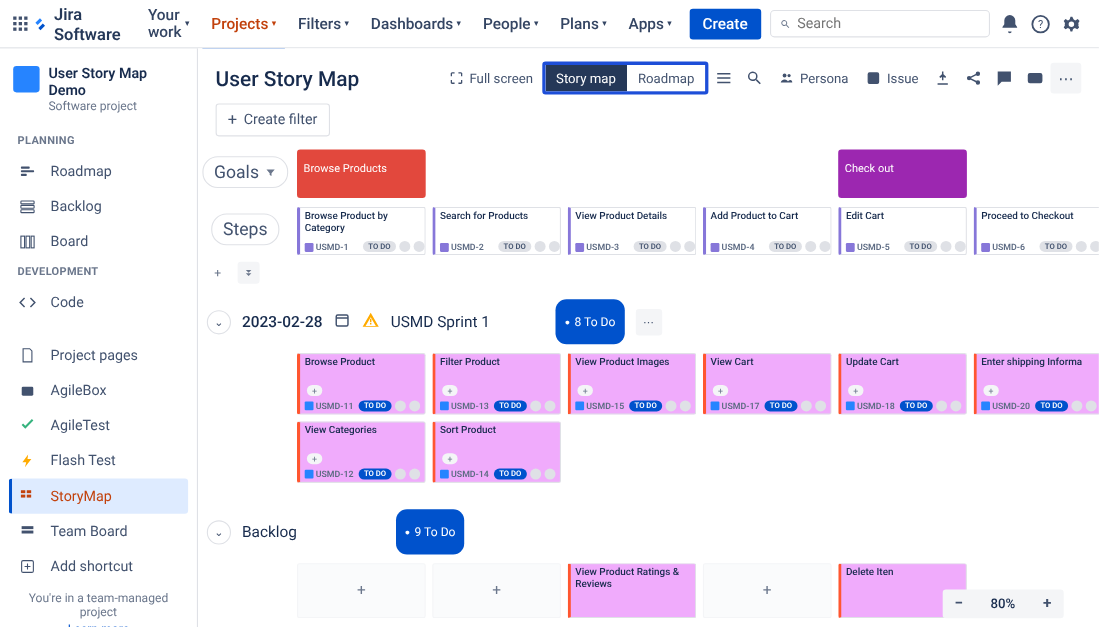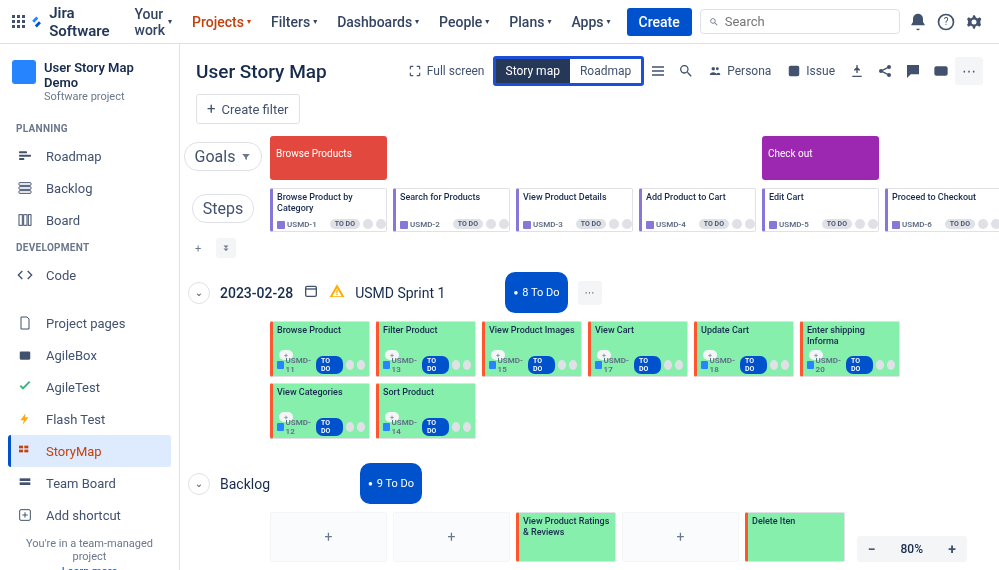--- a/index.html
+++ b/index.html
@@ -62,21 +62,21 @@
 .goal-spacer { width: 117px; flex-shrink: 0; }
 
 .step-card { width: 117px; height: 44px; background: #fff; border: 1px solid #dfe1e6; border-left: 3px solid #8777d9; border-radius: 2px; font-size: 9px; padding: 3px 4px; position: relative; flex-shrink: 0; }
 .step-title { font-size: 9px; font-weight: 500; color: #172b4d; line-height: 11px; }
 .step-foot { position: absolute; bottom: 2px; left: 4px; right: 0; display: flex; align-items: flex-end; gap: 2px; font-size: 8px; }
 .step-key { color: #5e6c84; font-weight: 600; font-size: 8px; }
 .step-icon { width: 8px; height: 8px; background: #8777d9; border-radius: 1px; }
 .status-pill { background: #dfe1e6; color: #42526e; font-size: 7px; padding: 1px 5px; border-radius: 7px; margin-left: auto; font-weight: 600; }
 .mini-av { width: 10px; height: 10px; border-radius: 50%; background: #dfe1e6; margin-left: 1px; }
 
-.story-card { width: 100px; height: 56px; background: #86efac; border: 1px solid #dfe1e6; border-left: 3px solid #ff5630; border-radius: 2px; font-size: 9px; padding: 3px 4px; position: relative; flex-shrink: 0; }
+.story-card { width: 117px; height: 56px; background: #f0abfc; border: 1px solid #dfe1e6; border-left: 3px solid #ff5630; border-radius: 2px; font-size: 9px; padding: 3px 4px; position: relative; flex-shrink: 0; }
 .story-foot { position: absolute; bottom: 2px; left: 4px; right: 4px; display: flex; align-items: center; gap: 2px; font-size: 8px; }
 .story-icon { width: 8px; height: 8px; background: #2684ff; border-radius: 1px; }
 .story-key { color: #5e6c84; font-weight: 600; font-size: 8px; }
 .status-pill-blue { background: #0052cc; color: #fff; font-size: 7px; padding: 1px 5px; border-radius: 7px; margin-left: auto; font-weight: 600; }
 .plus-chip { position: absolute; bottom: 16px; left: 6px; width: 14px; height: 10px; background: #f4f5f7; border-radius: 7px; display: flex; align-items: center; justify-content: center; font-size: 8px; color: #6b778c; }
 
 .divider-row { display: flex; align-items: center; padding: 6px 8px; gap: 8px; }
 .small-icon { width: 20px; height: 20px; display: flex; align-items: center; justify-content: center; color: #6b778c; font-size: 11px; }
 
 .sprint-row { display: flex; align-items: center; padding: 8px 8px; gap: 10px; }

